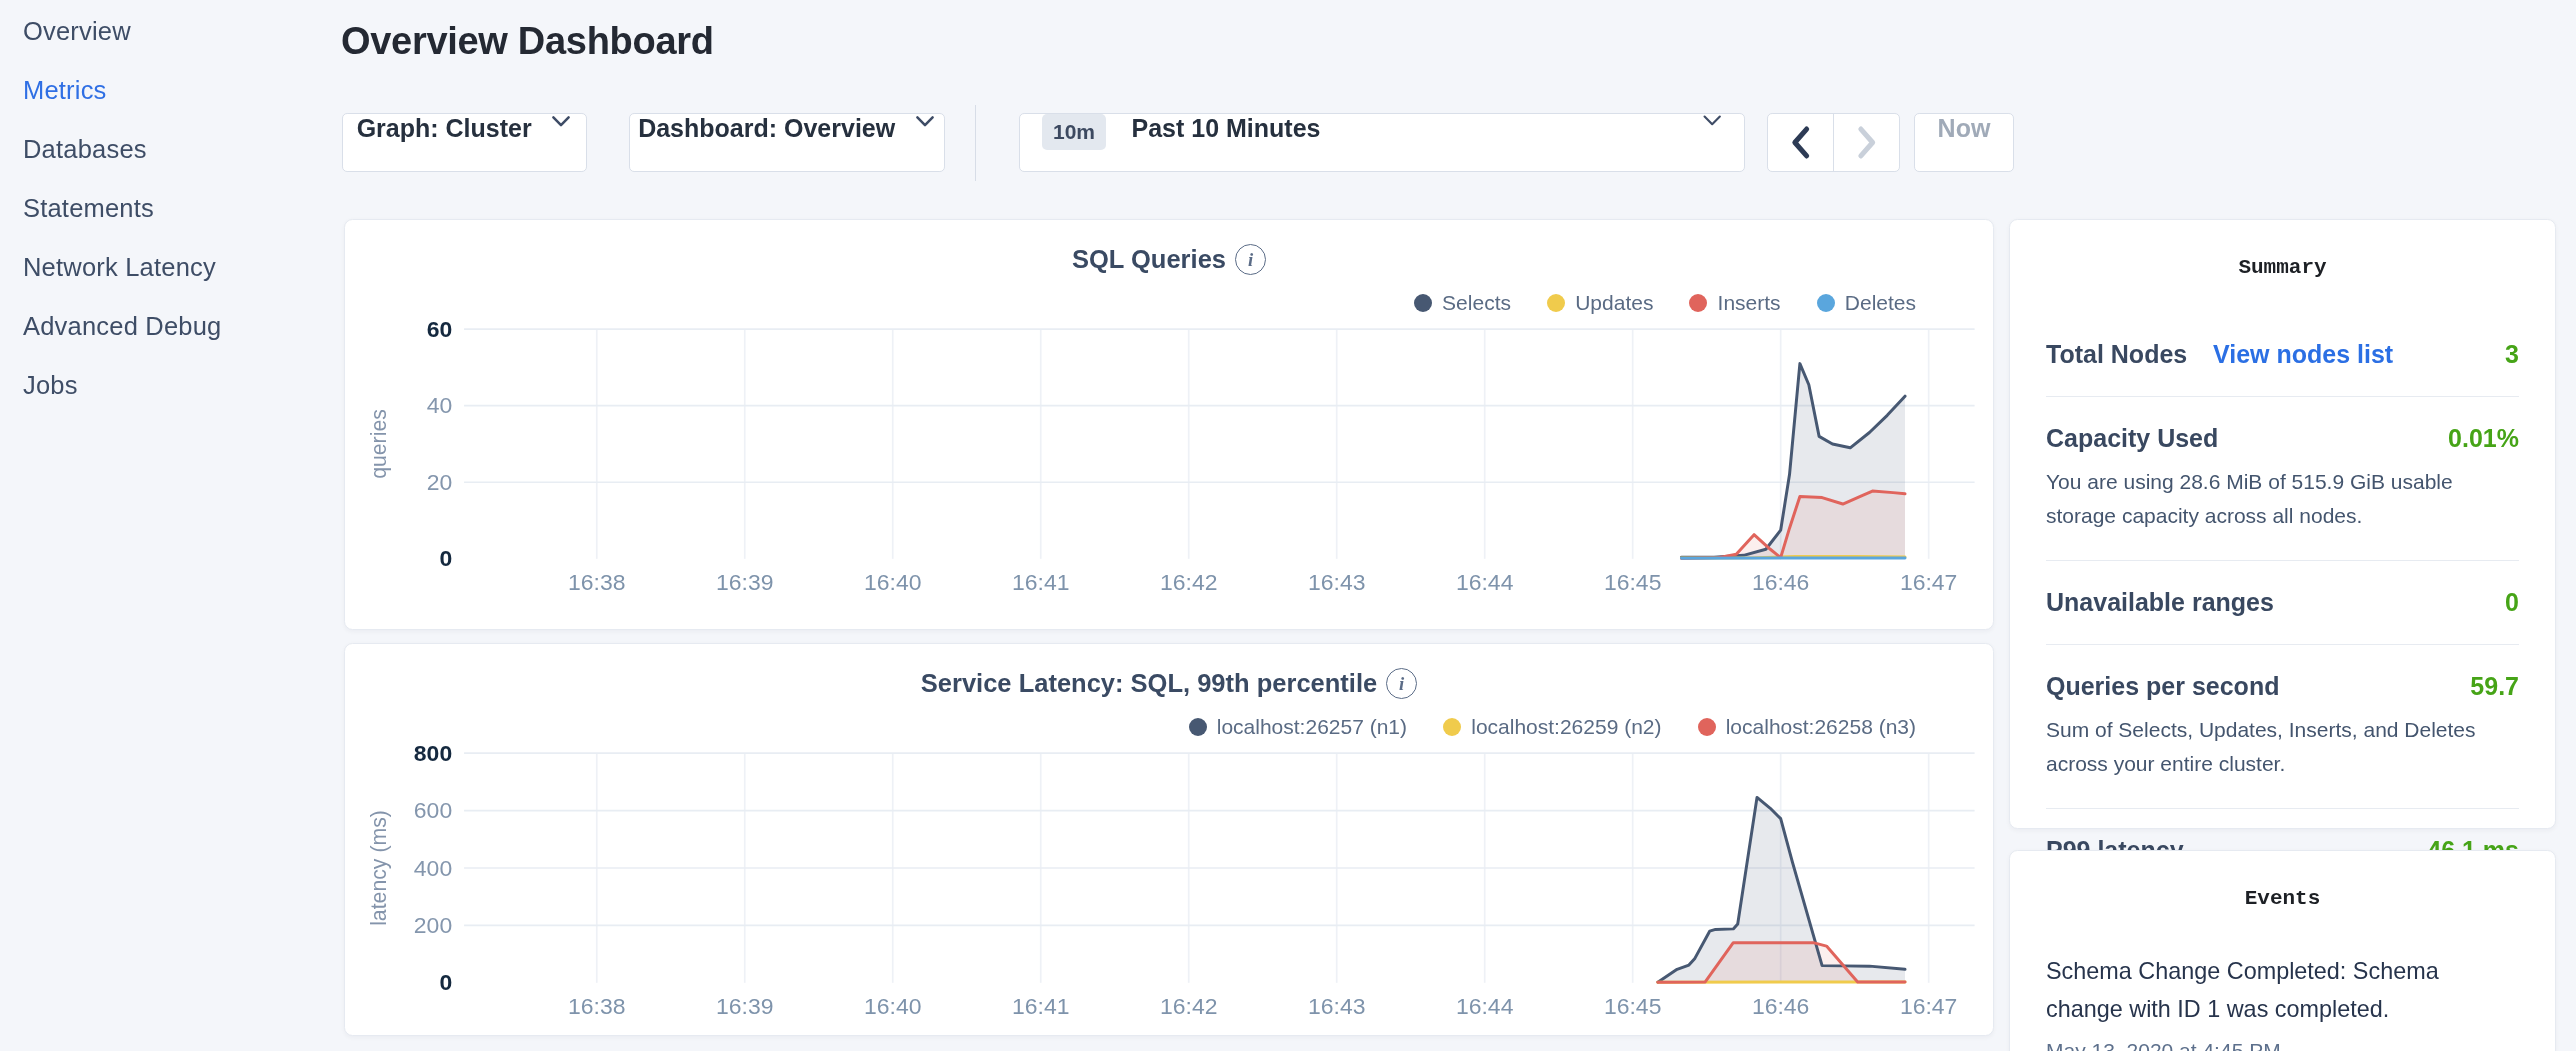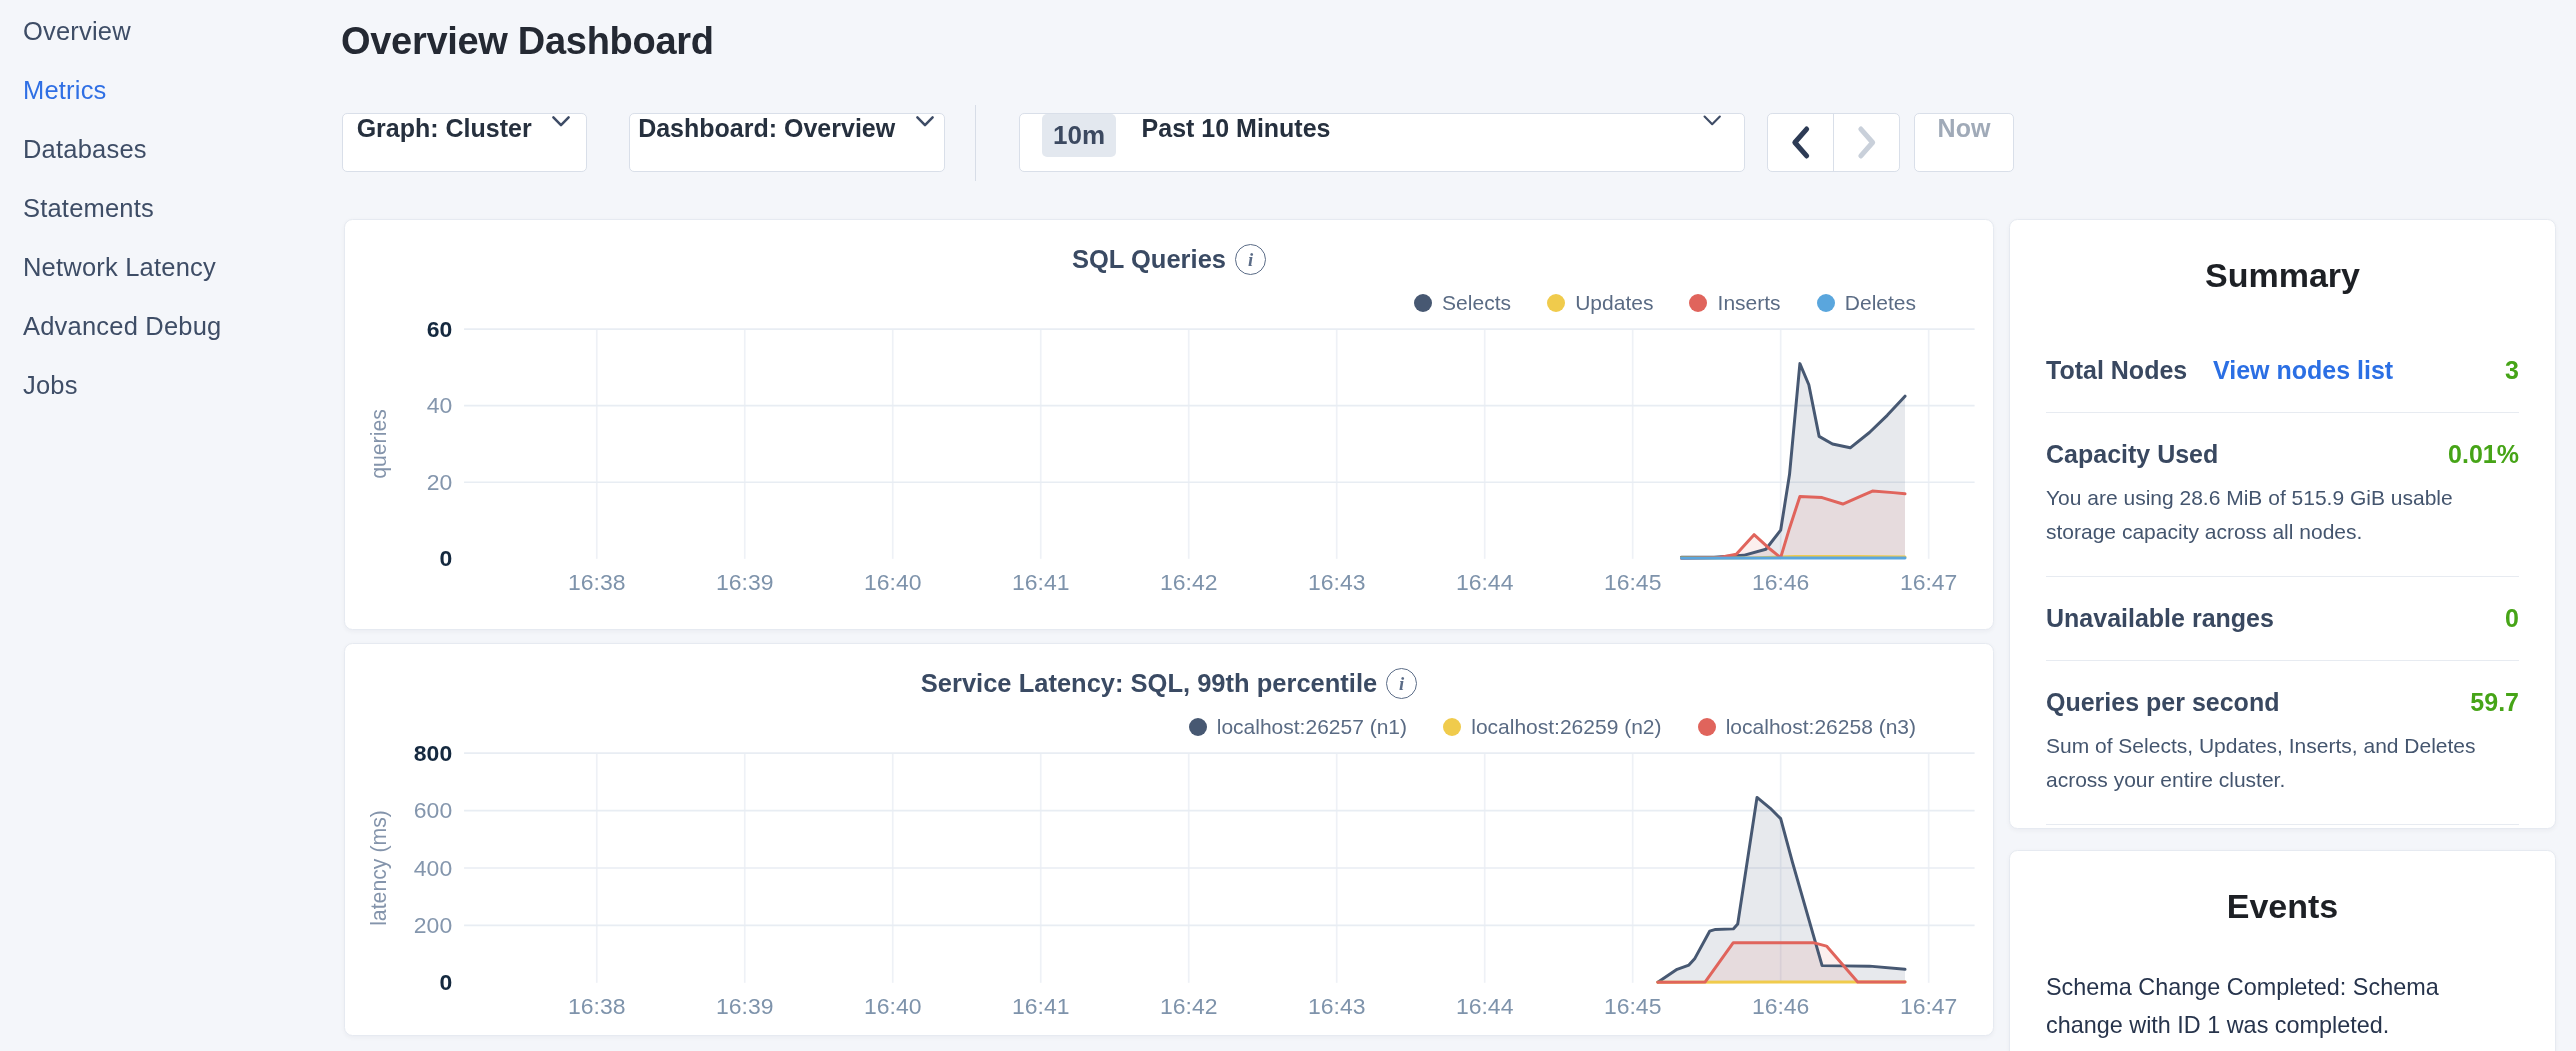--- a/index.html
+++ b/index.html
@@ -28,21 +28,21 @@
           border: 0.9px solid #d9dfe9; border-radius: 5.1px; display: flex;
           align-items: flex-start; cursor: pointer; }
   .select-box { justify-content: center; gap: 18.7px; font-weight: 700;
                 font-size: 25px; color: #26303e; }
   .box-graph { left: 342px; width: 245px; }
   .box-dash  { left: 629px; width: 316px; }
   .toolbar-divider { position: absolute; left: 975px; top: 105px; height: 76px;
                      width: 0.9px; background: #d7dde7; }
   .time-box { left: 1019px; width: 726px; padding: 0 22px; }
   .time-badge { background: #e3e8ef; border-radius: 5.1px; padding: 6px 11px;
-                font-weight: 700; font-size: 26px; color: #3c4960; }
+                font-weight: 700; font-size: 21px; color: #3c4960; }
   .time-label { margin-left: 25.5px; font-weight: 700; font-size: 25px; color: #26303e; }
   .time-box .chev { margin-left: auto; }
   .arrow-group { position: absolute; left: 1767px; top: 113px; width: 133px; height: 59px;
                  background: #fff; border: 0.9px solid #d9dfe9; border-radius: 5.1px;
                  display: flex; }
   .arrow-btn { flex: 1; display: flex; align-items: center; justify-content: center;
                cursor: pointer; }
   .arrow-btn + .arrow-btn { border-left: 0.9px solid #d9dfe9; }
   .now-btn { left: 1914px; width: 100px; justify-content: center; font-weight: 700;
              font-size: 25px; color: #a0aab8; }
@@ -62,22 +62,22 @@
                color: #5b6c87; font-size: 18.7px; font-weight: 700; display: inline-flex;
                align-items: center; justify-content: center; cursor: pointer;
                font-family: "Liberation Serif", serif; font-style: italic; }
   .legend-row { position: absolute; right: 77px; top: 71px; display: flex; gap: 36px; }
   .legend-item { display: flex; align-items: center; gap: 10.2px; text-align: right; }
   .legend-dot { width: 18px; height: 18px; border-radius: 50%; }
   .legend-label { font-size: 21px; color: #5a6b84; }
   .chart-canvas { position: absolute; left: 0; top: 92px; width: 1650px; height: 298px;
                   cursor: crosshair; }
   
-  .side-card-title { text-align: center; font-size: 34px; font-weight: 700;
-                     color: #1d2025; padding-top: 36px; }
+  .side-card-title { text-align: center; font-size: 21px; font-weight: 700;
+                     color: #1d2025; padding-top: 36px; font-family: Liberation Mono, monospace; }
   .summary-body { padding: 0 36px; }
   .srow { display: flex; justify-content: space-between; align-items: baseline; }
   .srow-label { font-size: 25px; font-weight: 700; color: #394860; }
   .srow-link { font-size: 25px; font-weight: 700; color: #2b6fe4; margin-left: 22px;
                cursor: pointer; }
   .srow-value { font-size: 25px; font-weight: 700; color: #46a417; white-space: nowrap; }
   .srow-desc { font-size: 21px; color: #44556e; line-height: 1.62; margin-top: 12px; }
   .sdivider { border: none; border-top: 0.9px solid #e7ebf1; margin: 27px 0; }
   .row-1 { margin-top: 61px; }
   .events-body { padding: 0 36px; }

